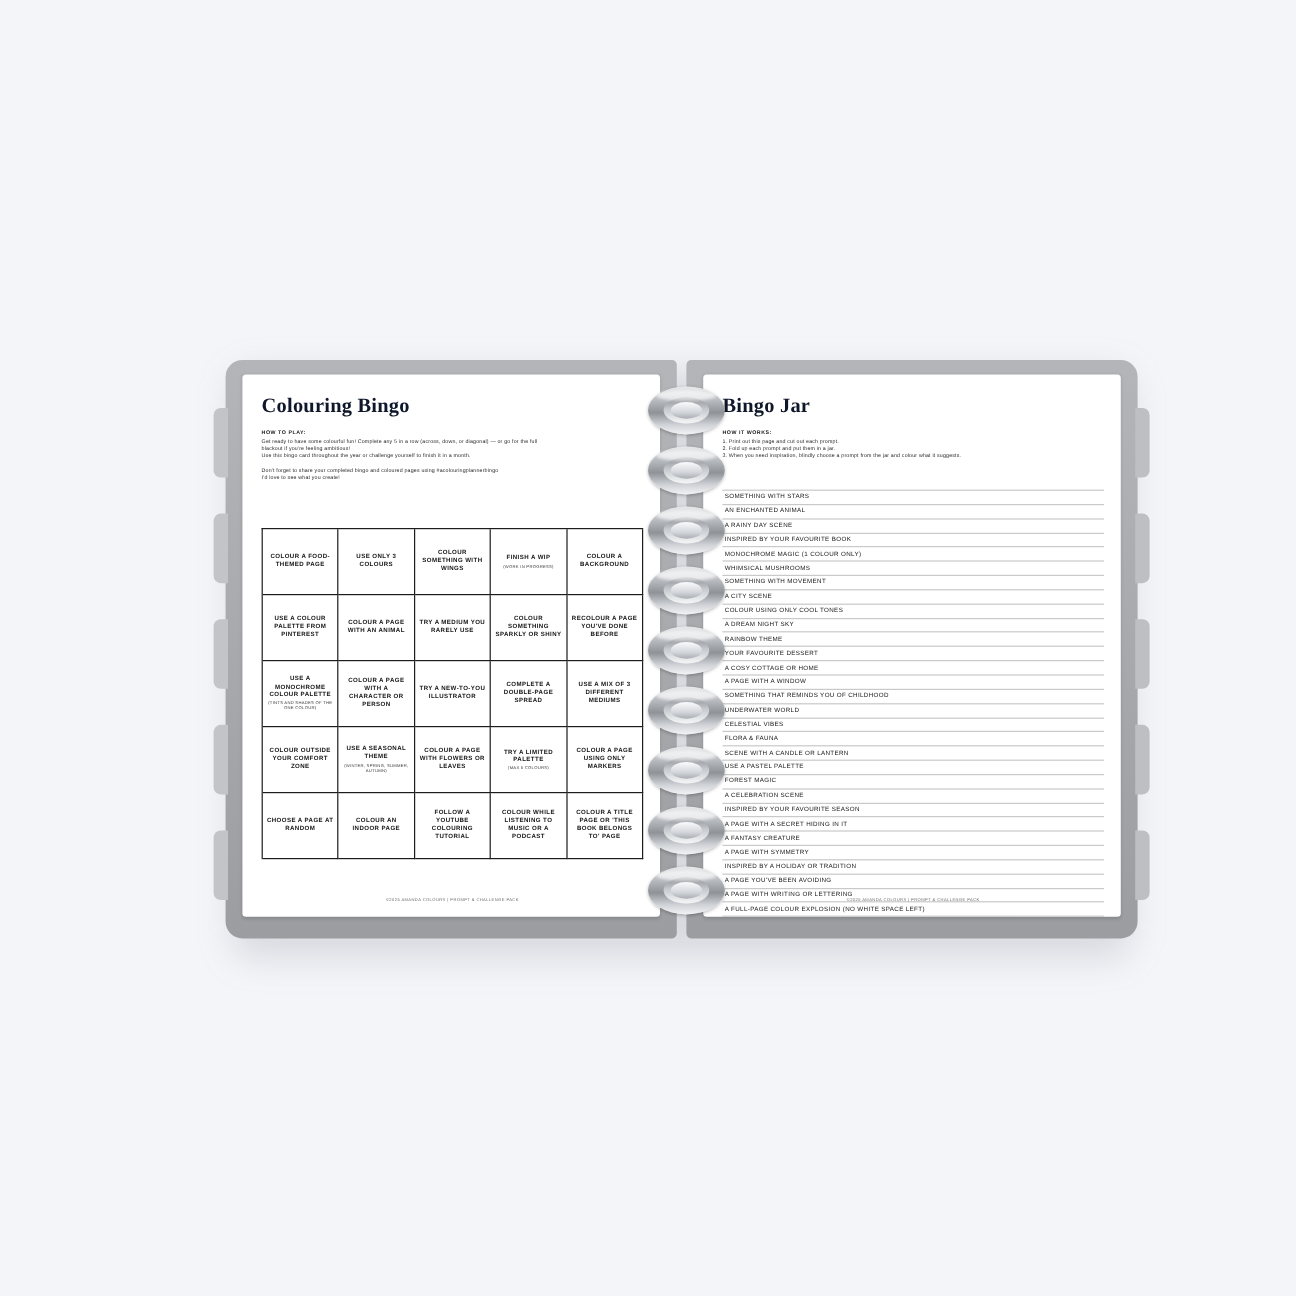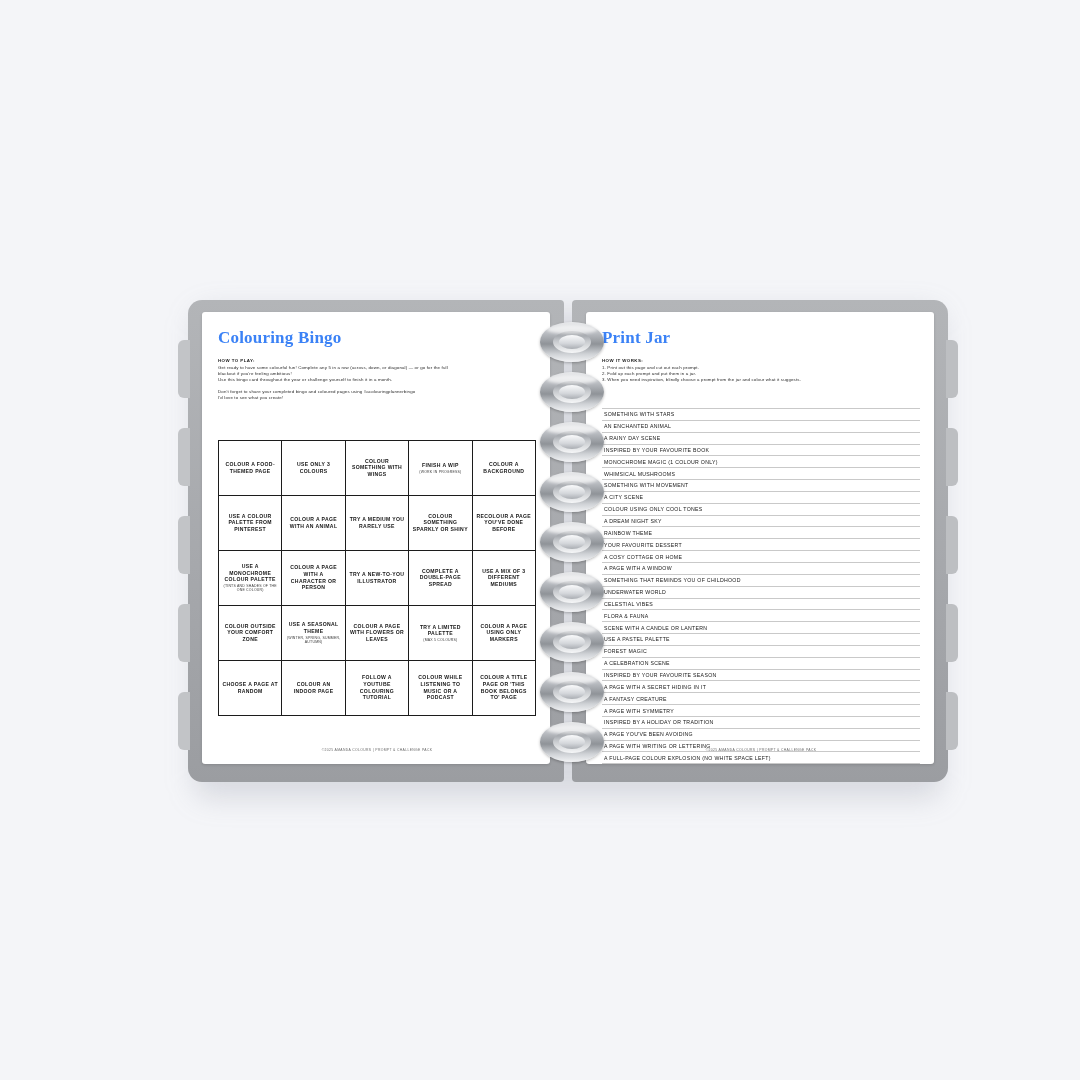--- a/index.html
+++ b/index.html
@@ -94,21 +94,21 @@
     top: 16px;
     bottom: 10px;
   }
 
   h1.page-title {
     font-family: "Liberation Serif", serif;
     font-weight: bold;
     font-size: 17px;
     letter-spacing: 0.2px;
     margin: 0 0 10px 0;
-    color: #3b82f6;
+    color: #0f172a;
   }
 
   .howto-head {
     font-size: 4.4px;
     font-weight: bold;
     letter-spacing: 0.45px;
     color: #1a1a1a;
     margin-bottom: 2px;
   }
   .howto-line {
@@ -380,21 +380,21 @@
             <div class="bingo-sub"></div>
           </div>
       </div>
 
       <div class="footer-note">©2025 AMANDA COLOURS | PROMPT &amp; CHALLENGE PACK</div>
     </div>
   </div>
 
   <div class="page" id="page-right">
     <div class="page-inner">
-      <h1 class="page-title">Print Jar</h1>
+      <h1 class="page-title">Bingo Jar</h1>
 
       <div class="howto-head">HOW IT WORKS:</div>
       <div class="howto-line">1. Print out this page and cut out each prompt.</div>
       <div class="howto-line">2. Fold up each prompt and put them in a jar.</div>
       <div class="howto-line">3. When you need inspiration, blindly choose a prompt from the jar and colour what it suggests.</div>
 
       <div id="prompt-list">
         <div class="prompt-row">
             <span class="prompt-text">SOMETHING WITH STARS</span>
           </div>

